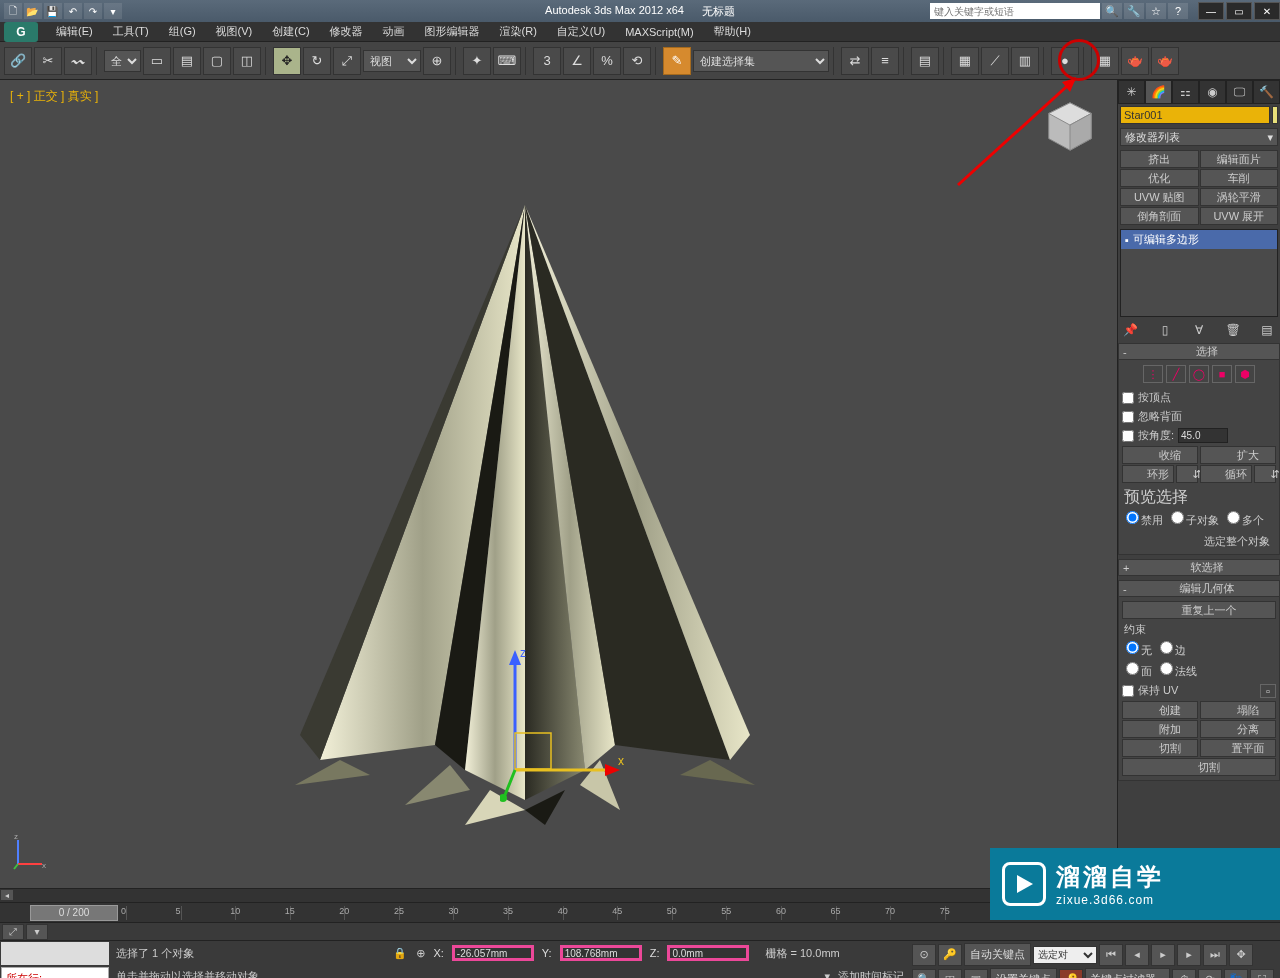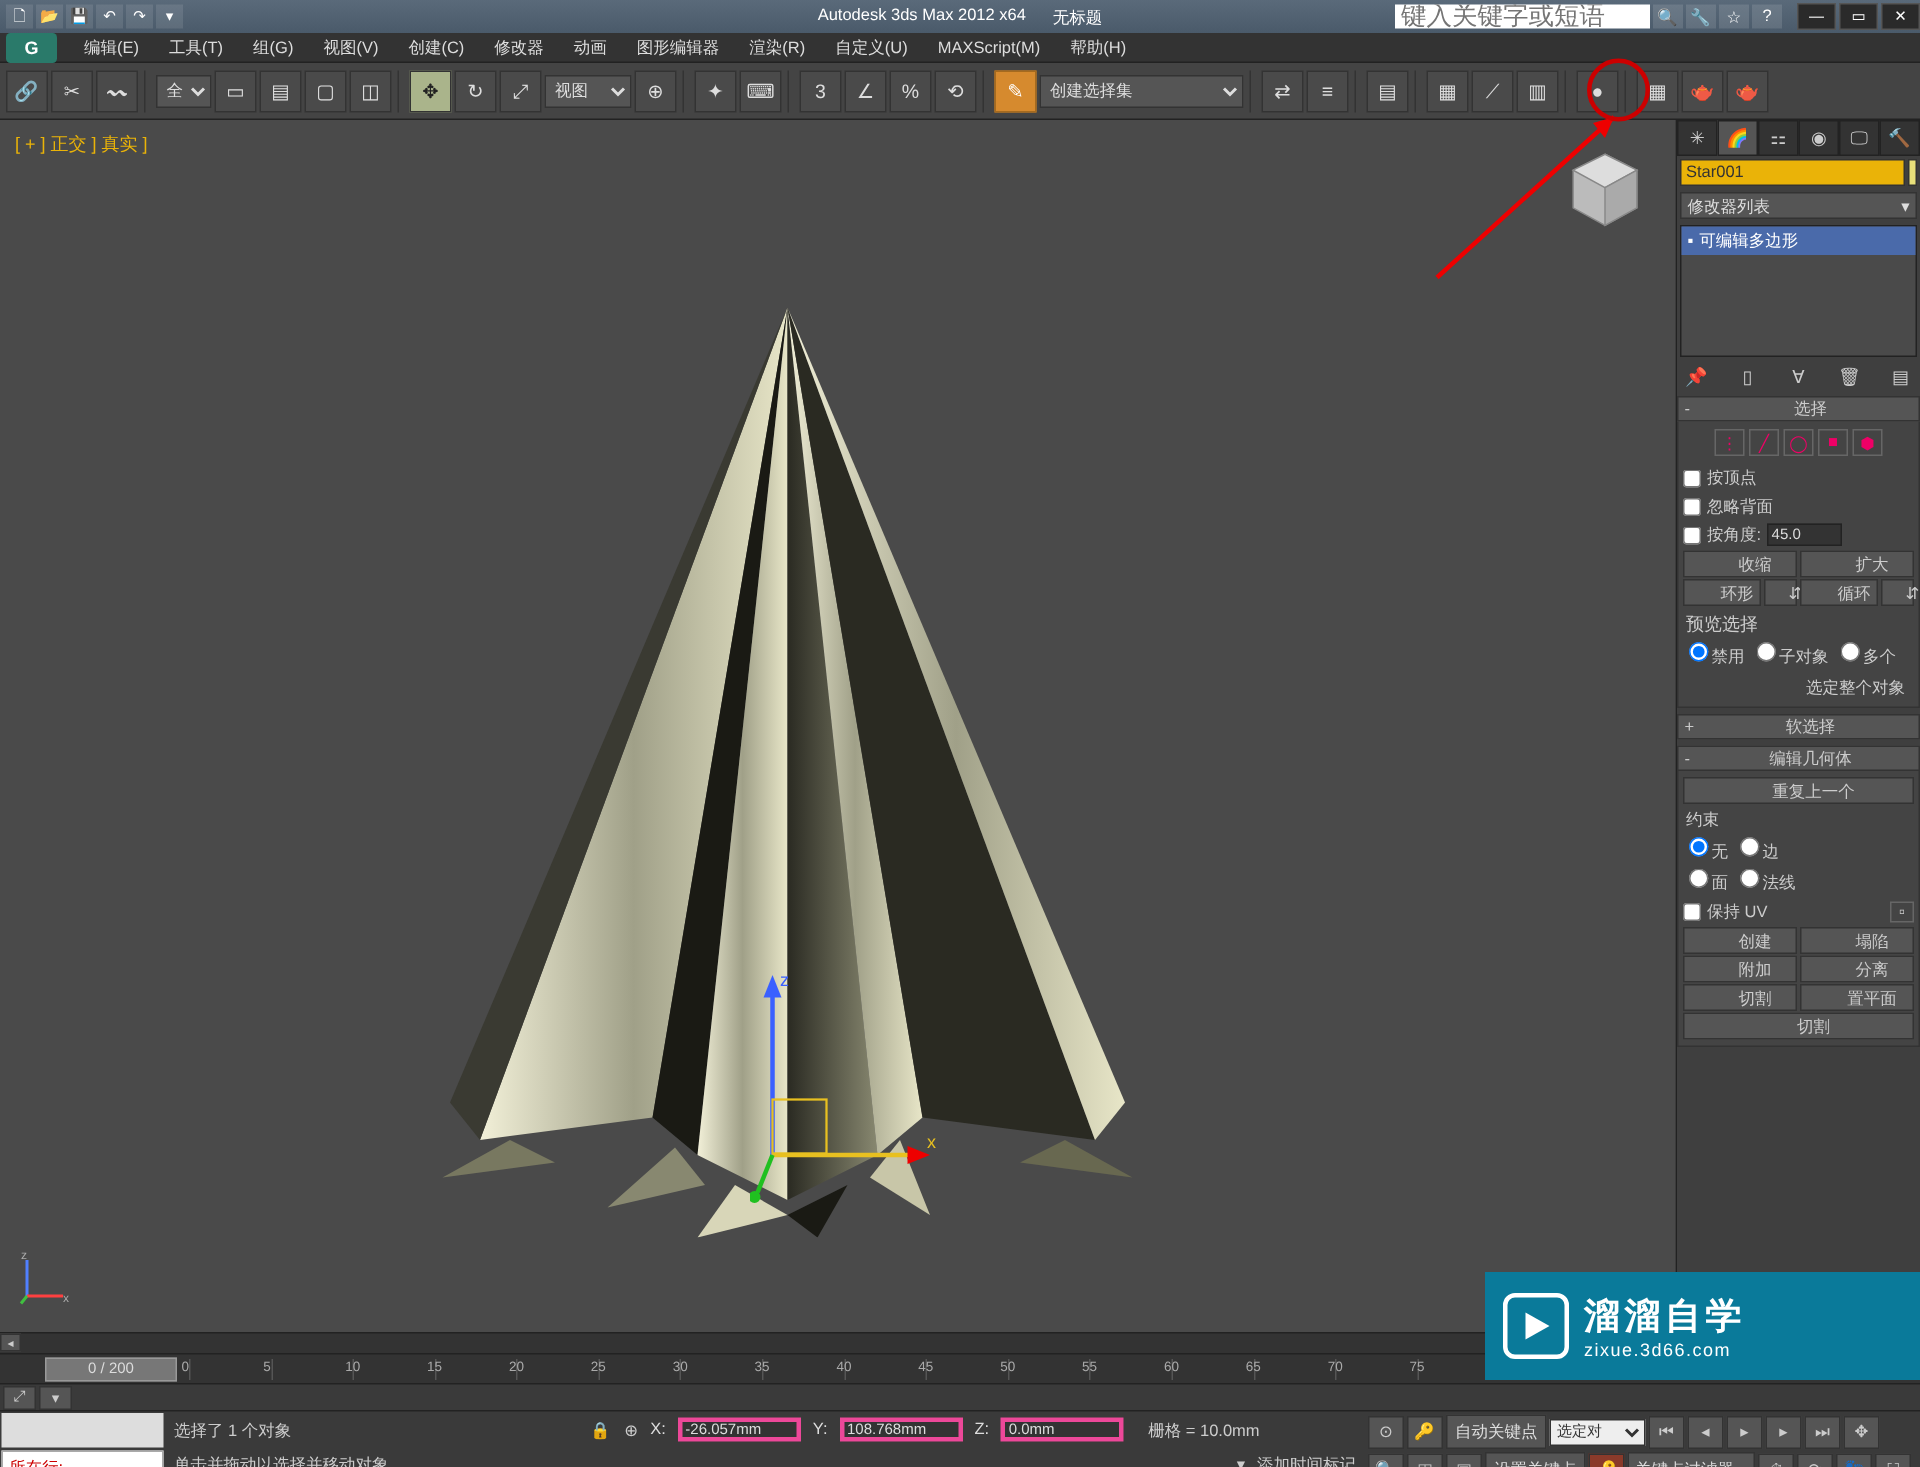--- a/index.html
+++ b/index.html
@@ -4,21 +4,21 @@
 <style>
 * { margin: 0; padding: 0; box-sizing: border-box; font-family: "Microsoft YaHei", Arial, sans-serif; }
 body { background: #3b3b3b; color: #ccc; font-size: 11px; width: 1280px; height: 978px; overflow: hidden; position: relative; }
 
 
 .titlebar { height: 22px; background: linear-gradient(#5a6a7a, #4a5a6a); display: flex; align-items: center; color: #fff; position: relative; }
 .titlebar .qat { display: flex; gap: 2px; padding-left: 4px; }
 .titlebar .qat span { width: 18px; height: 16px; background: rgba(255,255,255,0.1); display: inline-flex; align-items: center; justify-content: center; font-size: 10px; cursor: pointer; }
 .titlebar .title-center { position: absolute; left: 50%; transform: translateX(-50%); display: flex; gap: 18px; }
 .titlebar .title-right { margin-left: auto; display: flex; align-items: center; gap: 2px; }
-.titlebar .search-box { width: 170px; height: 16px; background: #fff; color: #999; border: none; padding: 0 4px; font-size: 17px; font-family: Liberation Serif, serif; }
+.titlebar .search-box { width: 170px; height: 16px; background: #fff; color: #999; border: none; padding: 0 4px; font-size: 10px; font-family: Liberation Serif, serif; }
 .titlebar .ticon { width: 20px; height: 16px; background: rgba(255,255,255,0.12); display: inline-flex; align-items: center; justify-content: center; font-size: 11px; cursor: pointer; }
 .titlebar .wbtns { display: flex; margin-left: 6px; }
 .titlebar .wbtns span { width: 26px; height: 18px; background: #2a2a2a; margin-left: 2px; display: inline-flex; align-items: center; justify-content: center; border: 1px solid #555; font-size: 10px; cursor: pointer; }
 
 
 .menubar { height: 20px; background: #333; display: flex; align-items: center; padding-left: 4px; border-bottom: 1px solid #222; }
 .app-icon { width: 34px; height: 20px; background: #2a7a6a; border-radius: 3px; margin-right: 8px; display: flex; align-items: center; justify-content: center; color: #fff; font-size: 12px; font-weight: bold; }
 .menubar .menu-item { padding: 3px 10px; color: #ddd; cursor: pointer; }
 
 
@@ -281,20 +281,30 @@
       <span>🔨</span>
     </div>
     <div class="obj-row">
       <input class="obj-name" value="Star001" style="">
       <div class="obj-color"></div>
     </div>
     <div class="mod-dropdown">
       <span>修改器列表</span>
         <span>▾</span>
     </div>
+    <div class="mod-btns">
+      <div class="mod-btn">挤出</div>
+      <div class="mod-btn">编辑面片</div>
+      <div class="mod-btn">优化</div>
+      <div class="mod-btn">车削</div>
+      <div class="mod-btn">UVW 贴图</div>
+      <div class="mod-btn">涡轮平滑</div>
+      <div class="mod-btn">倒角剖面</div>
+      <div class="mod-btn">UVW 展开</div>
+    </div>
     <div class="mod-stack">
       <div class="mod-stack-item">
         <span>▪</span>
         <span>可编辑多边形</span>
       </div>
     </div>
     <div class="stack-tools">
       <span>📌</span>
       <span>▯</span>
       <span>∀</span>
@@ -331,21 +341,21 @@
         <div class="row2">
           <div class="small-btn sm">收缩</div>
           <div class="small-btn sm">扩大</div>
         </div>
         <div class="row2">
           <div class="small-btn sm">环形</div>
           <div class="small-btn" style="width:12px">⇵</div>
           <div class="small-btn sm">循环</div>
           <div class="small-btn" style="width:12px">⇵</div>
         </div>
-        <div style="font-size:12px;padding:3px 2px 1px;">预览选择</div>
+        <div style="font-size:16px;padding:3px 2px 1px;">预览选择</div>
         <div class="radio-row">
           <label><input type="radio" checked="" style=""><span>禁用</span></label>
           <label><input type="radio" style=""><span>子对象</span></label>
           <label><input type="radio" style=""><span>多个</span></label>
         </div>
         <div class="right-link">选定整个对象</div>
       </div>
     </div>
 
     <div class="rollout">

